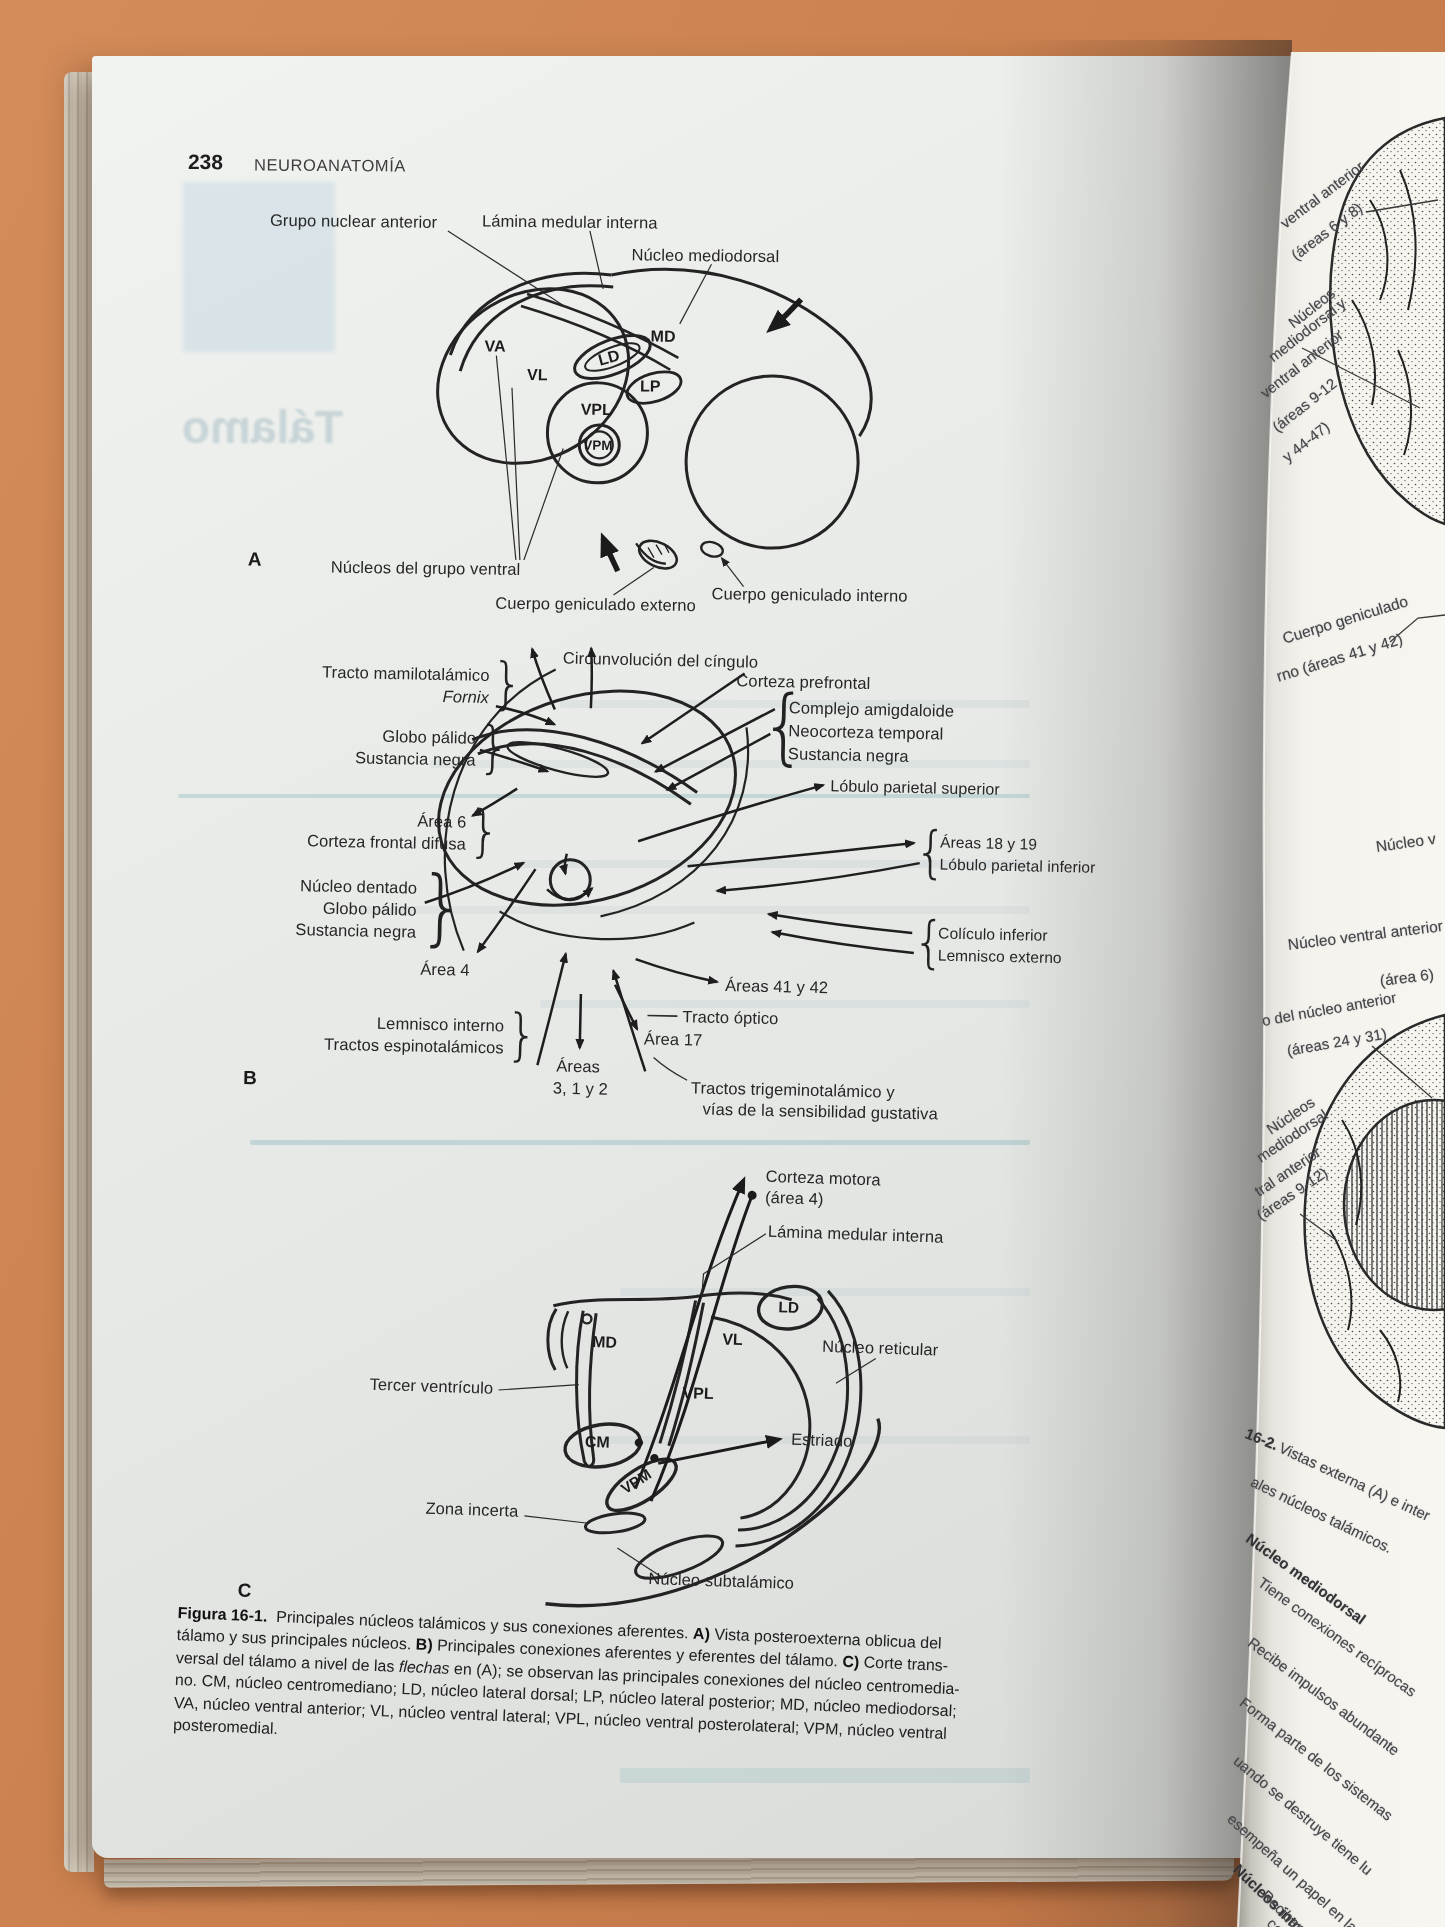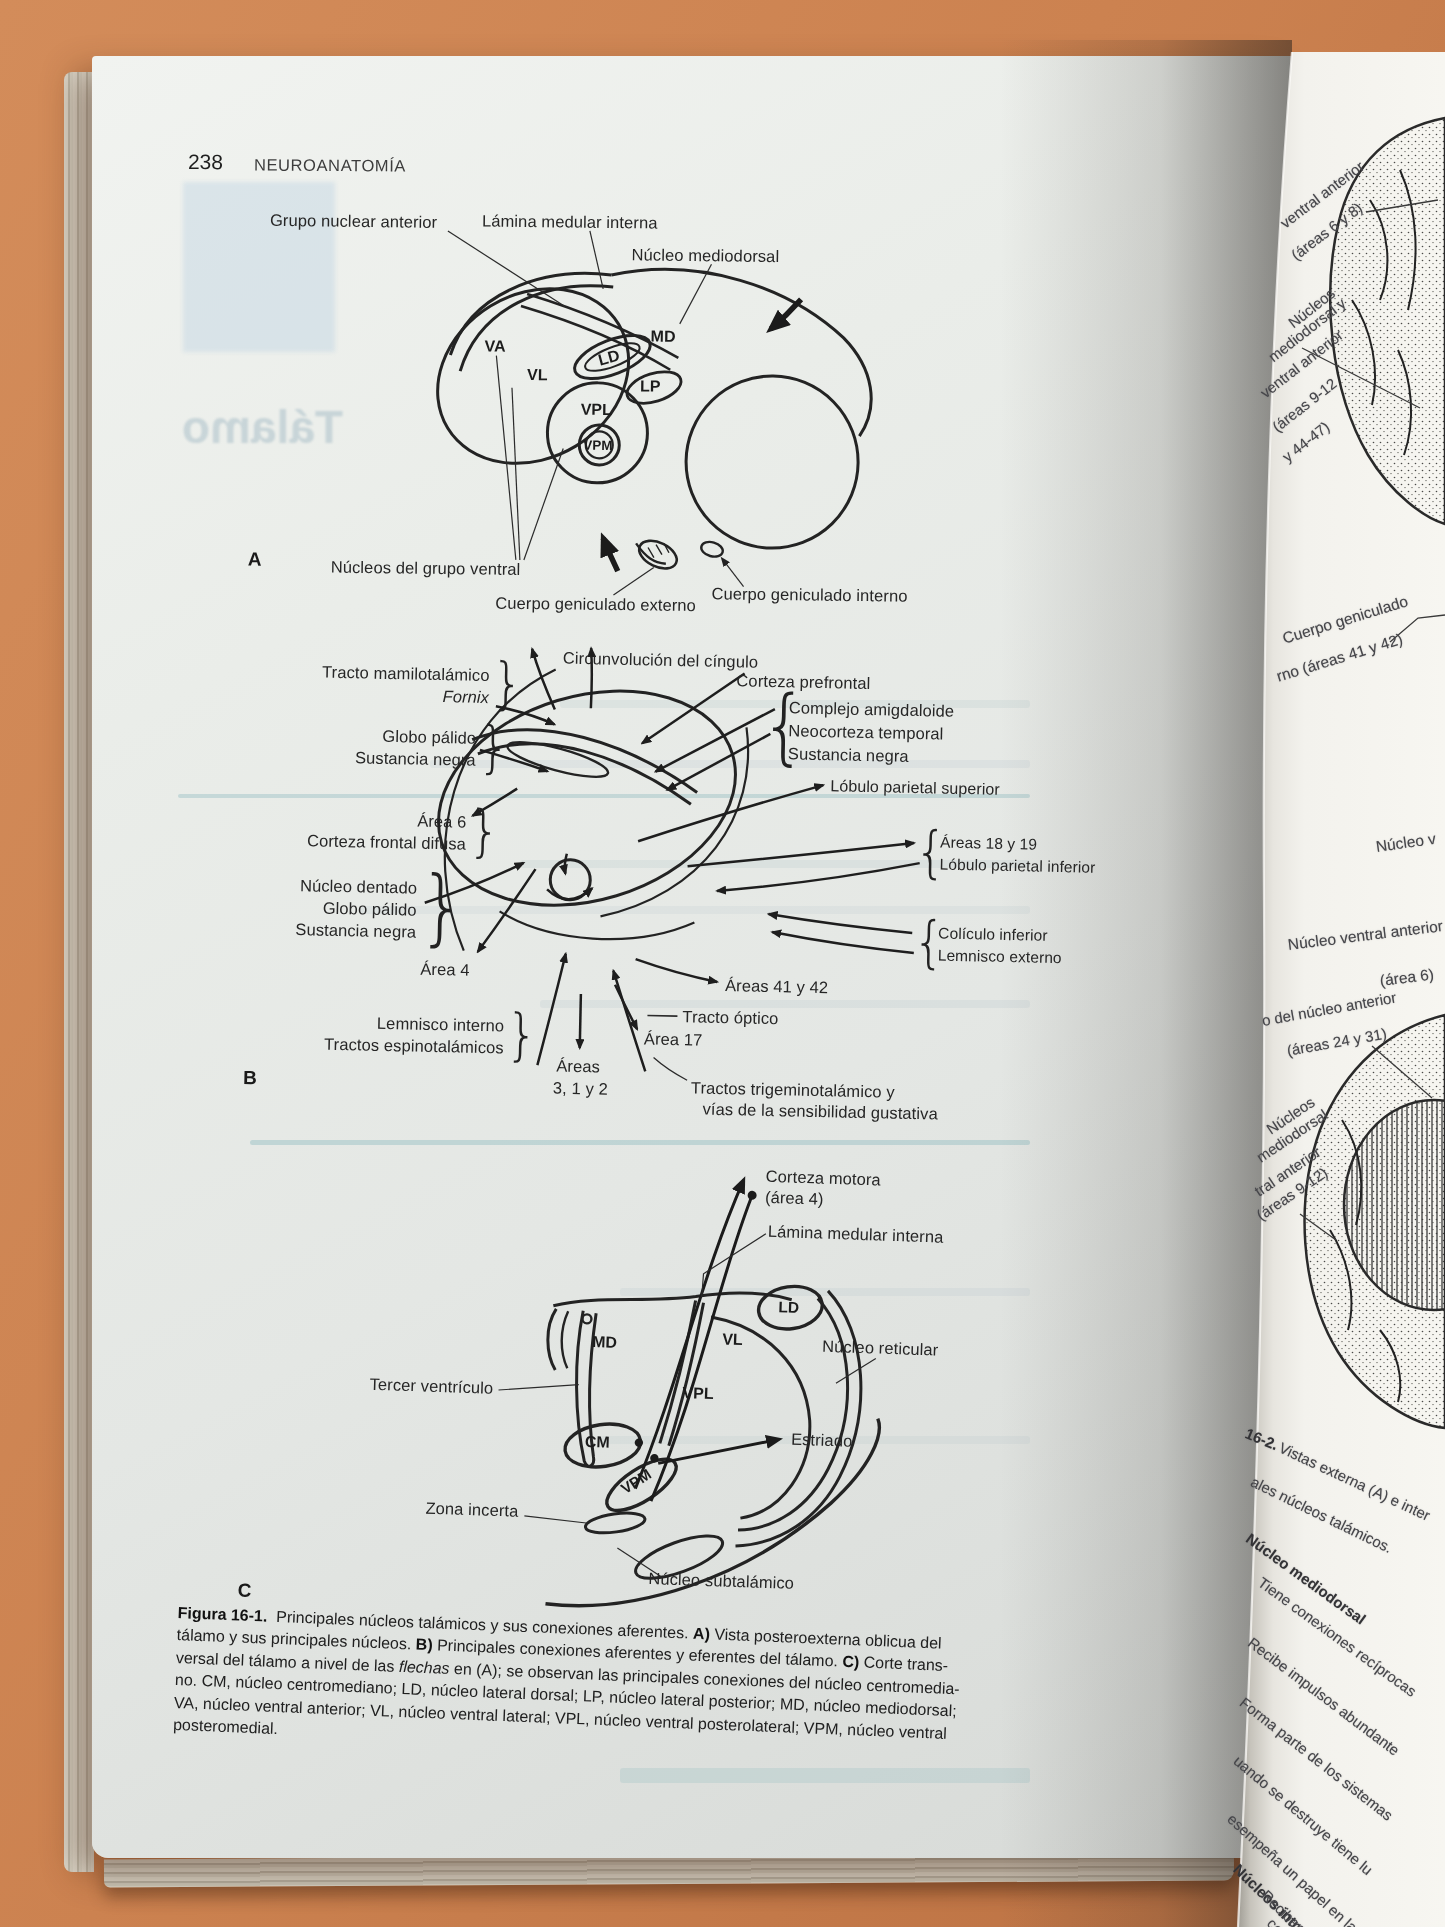--- a/index.html
+++ b/index.html
@@ -24,21 +24,21 @@
   #pwC{transform-origin:200px 1160px;transform:rotate(1.9deg)}
   #pwCap{transform-origin:178px 1604px;transform:rotate(2.3deg)}
   .L{position:absolute;color:#262626;font-size:16.5px;white-space:nowrap;letter-spacing:.1px;line-height:1.1}
   .L.sm{font-size:15.5px}
   .L.i{font-style:italic}
   .ra{transform:translateX(-100%)}
   .nuc{position:absolute;color:#1c1c1c;font-weight:bold;font-size:16px;white-space:nowrap}
   .plet{position:absolute;color:#1a1a1a;font-weight:bold;font-size:19px}
   .brace{position:absolute;font-family:"DejaVu Sans",sans-serif;font-weight:300;color:#222;
     line-height:1;transform:scaleY(1.12)}
-  .hdr-num{position:absolute;left:188px;top:150px;font-size:21px;font-weight:normal;color:#1e1e1e}
+  .hdr-num{position:absolute;left:188px;top:150px;font-size:21px;font-weight:bold;color:#1e1e1e}
   .hdr-title{position:absolute;left:254px;top:155px;font-size:16.5px;color:#3c3c3c;letter-spacing:.6px}
   .cap{position:absolute;left:178px;top:1602px;width:858px;color:#202020;font-size:16px;line-height:22.4px}
   .cap b{color:#111}
   .ghost{position:absolute;pointer-events:none}
   .gline{position:absolute;border-radius:3px;pointer-events:none}
   .rp-lbl{position:absolute;color:#46464a;font-size:15px;white-space:nowrap;
     text-shadow:0 0 1.2px rgba(90,90,95,.55);transform-origin:0 50%}
   .rp-lbl.b{font-weight:bold;color:#333336}
   .rp-lbl.big{font-size:15.5px}
 </style>

